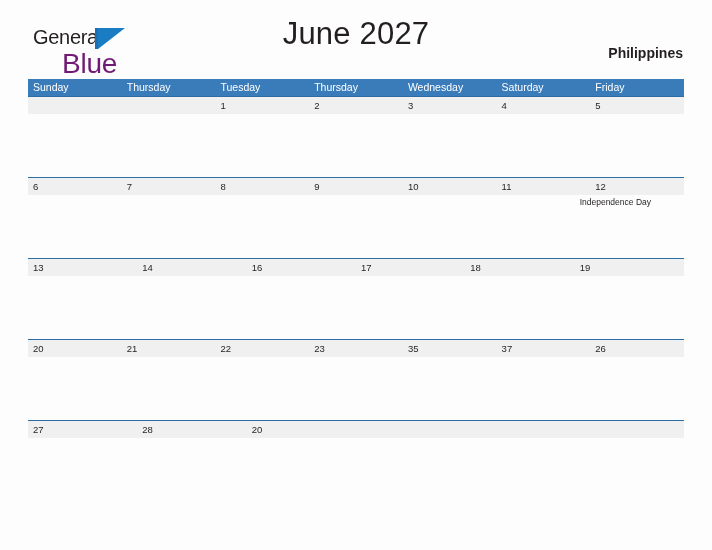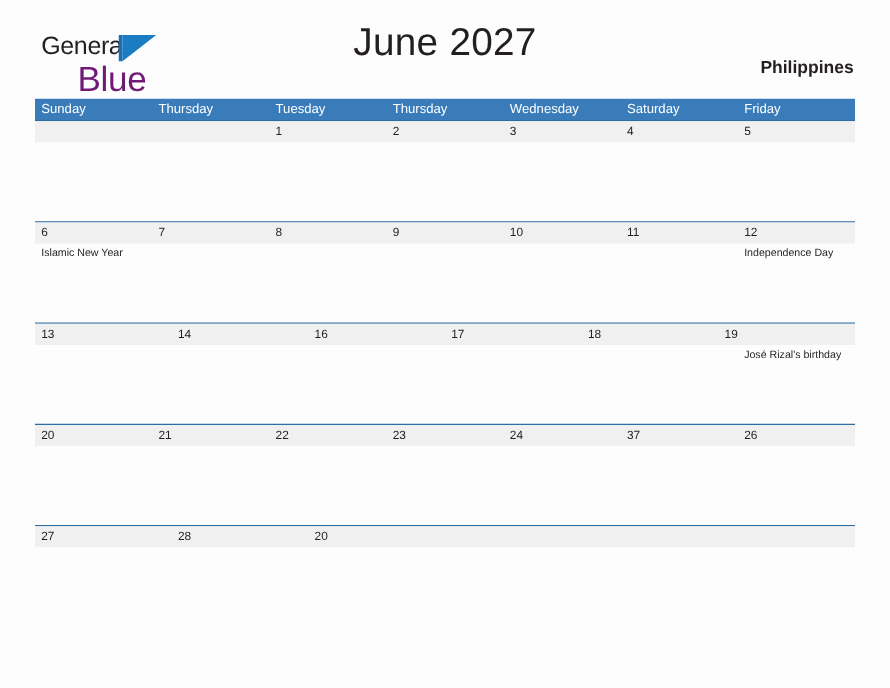--- a/index.html
+++ b/index.html
@@ -240,23 +240,20 @@
       <div class="date-cell">6</div>
       <div class="date-cell">7</div>
       <div class="date-cell">8</div>
       <div class="date-cell">9</div>
       <div class="date-cell">10</div>
       <div class="date-cell">11</div>
       <div class="date-cell">12</div>
     </div>
     <div class="week-events">
       <div class="event-cell">
-          <div class="event-text">Islamic New Year</div>
-        </div>
-      <div class="event-cell">
           <div class="event-text"></div>
         </div>
       <div class="event-cell">
           <div class="event-text"></div>
         </div>
       <div class="event-cell">
           <div class="event-text"></div>
         </div>
       <div class="event-cell">
           <div class="event-text"></div>
@@ -291,33 +288,30 @@
         </div>
       <div class="event-cell">
           <div class="event-text"></div>
         </div>
       <div class="event-cell">
           <div class="event-text"></div>
         </div>
       <div class="event-cell">
           <div class="event-text"></div>
         </div>
-      <div class="event-cell">
-          <div class="event-text">José Rizal's birthday</div>
-        </div>
     </div>
   </div>
 
   <div class="week-row">
     <div class="week-dates">
       <div class="date-cell">20</div>
       <div class="date-cell">21</div>
       <div class="date-cell">22</div>
       <div class="date-cell">23</div>
-      <div class="date-cell">24</div>
+      <div class="date-cell">35</div>
       <div class="date-cell">37</div>
       <div class="date-cell">26</div>
     </div>
     <div class="week-events">
       <div class="event-cell">
           <div class="event-text"></div>
         </div>
       <div class="event-cell">
           <div class="event-text"></div>
         </div>

